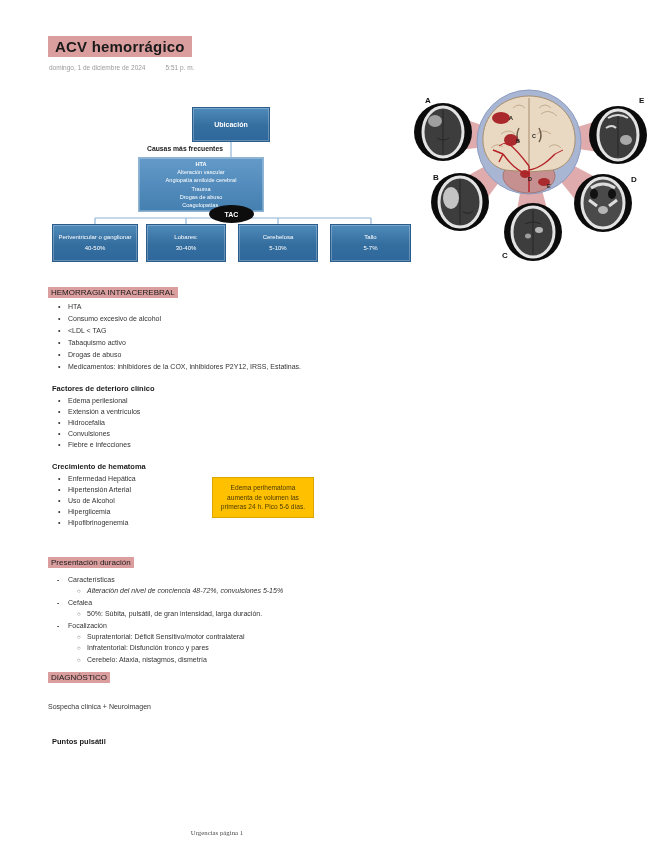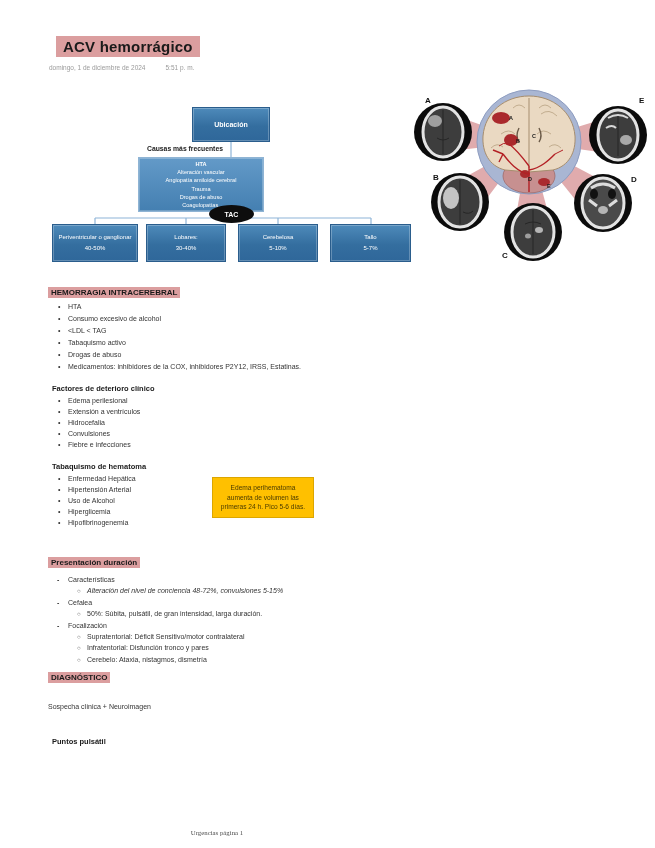--- a/index.html
+++ b/index.html
@@ -1,20 +1,20 @@
 <!DOCTYPE html>
 <html><head>
 <meta charset="utf-8">
 <style>
   html,body{margin:0;padding:0;background:#ffffff;}
   body{font-family:"Liberation Sans","DejaVu Sans",sans-serif;color:#262626;}
   .page{position:relative;width:655px;height:848px;background:#fff;overflow:hidden;}
 
   
-  .title-hl{position:absolute;left:56px;top:36px;background:#db9e9f;color:#1a1a1a;
+  .title-hl{position:absolute;left:48px;top:36px;background:#db9e9f;color:#1a1a1a;
     font-size:15px;font-weight:bold;padding:2px 7px;letter-spacing:.2px;}
   .dateline{position:absolute;left:49px;top:64px;font-size:6.5px;color:#9a9a9a;}
   .dateline .time{margin-left:20px;}
 
   
   .fc-svg{position:absolute;left:40px;top:95px;}
   .fc-box{position:absolute;background:linear-gradient(180deg,#4e8aba 0%,#346e9f 55%,#2f679a 100%);
     border:1px solid #2a5d8c;box-shadow:inset 0 0 0 1px rgba(255,255,255,.25);
     color:#fff;display:flex;flex-direction:column;align-items:center;justify-content:center;
     text-align:center;}
@@ -30,21 +30,21 @@
   .fc-loc .pct{margin-top:3px;}
   .loc1{left:52px;width:86px;}
   .loc2{left:146px;width:80px;}
   .loc3{left:238px;width:80px;}
   .loc4{left:330px;width:81px;}
 
   
   .fig-svg{position:absolute;left:413px;top:88px;}
 
   
-  .hl{background:#db9e9f;color:#1a1a1a;font-weight:bold;font-size:8px;padding:1px 3px;
+  .hl{background:#db9e9f;color:#1a1a1a;font-weight:normal;font-size:8px;padding:1px 3px;
     display:inline-block;text-align:right;}
   .sec-head{position:absolute;left:48px;}
   .bold-head{position:absolute;left:52px;font-size:7.5px;font-weight:bold;color:#1a1a1a;}
   .plain-text{position:absolute;left:48px;font-size:7px;color:#333;}
 
   .blist{position:absolute;left:58px;font-size:7px;color:#333;}
   .blist .li{display:flex;line-height:12px;}
   .blist.tight .li{line-height:11px;}
   .bullet-dot{width:10px;flex:0 0 10px;}
   .bullet-dot::before{content:"\2022";color:#333;font-size:7px;}
@@ -246,21 +246,21 @@
     <div class="li">
         <span class="bullet-dot"></span>
         <span>Convulsiones</span>
       </div>
     <div class="li">
         <span class="bullet-dot"></span>
         <span>Fiebre e infecciones</span>
       </div>
   </div>
 
-  <div class="bold-head" style="top:462px;">Tabaquismo de hematoma</div>
+  <div class="bold-head" style="top:462px;">Crecimiento de hematoma</div>
   <div class="blist tight" style="top:473px;">
     <div class="li">
         <span class="bullet-dot"></span>
         <span>Enfermedad Hepática</span>
       </div>
     <div class="li">
         <span class="bullet-dot"></span>
         <span>Hipertensión Arterial</span>
       </div>
     <div class="li">

